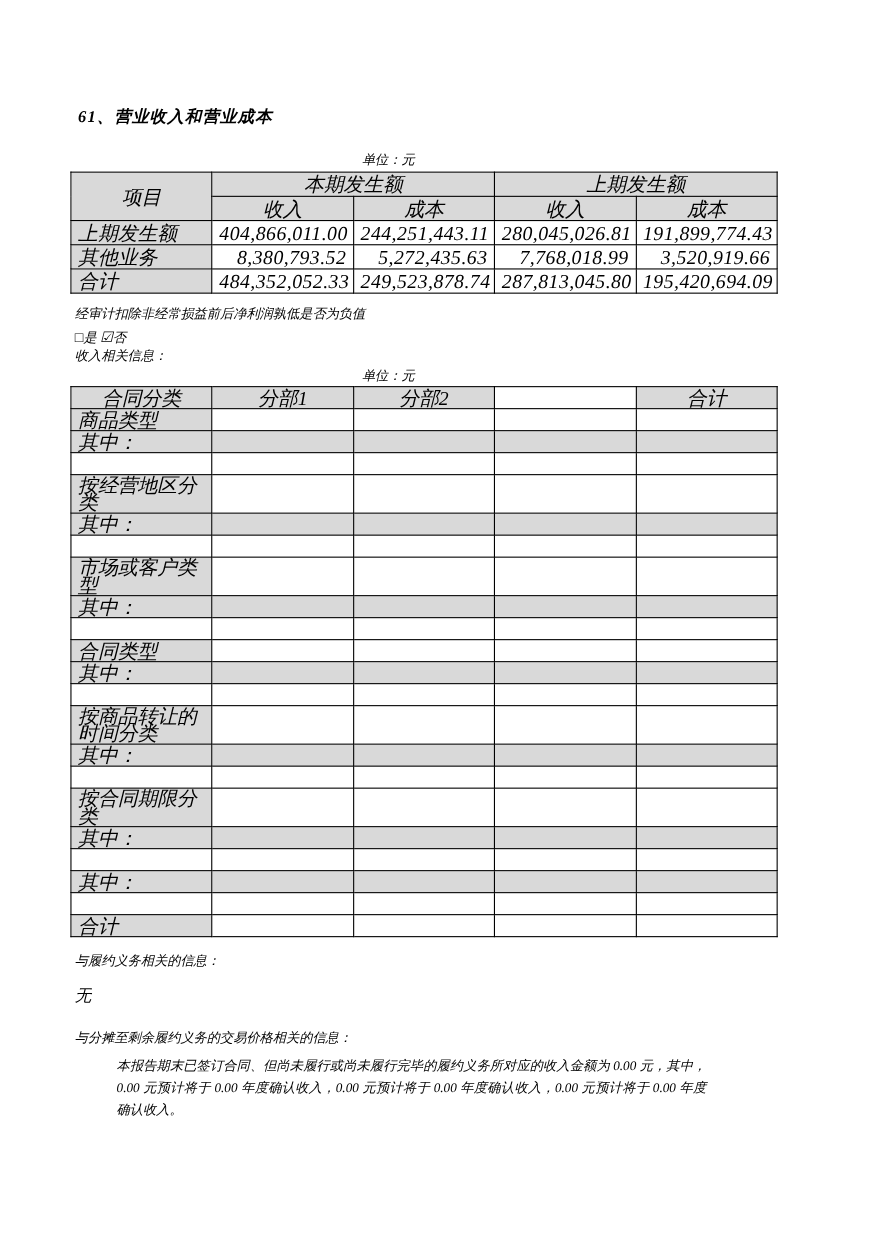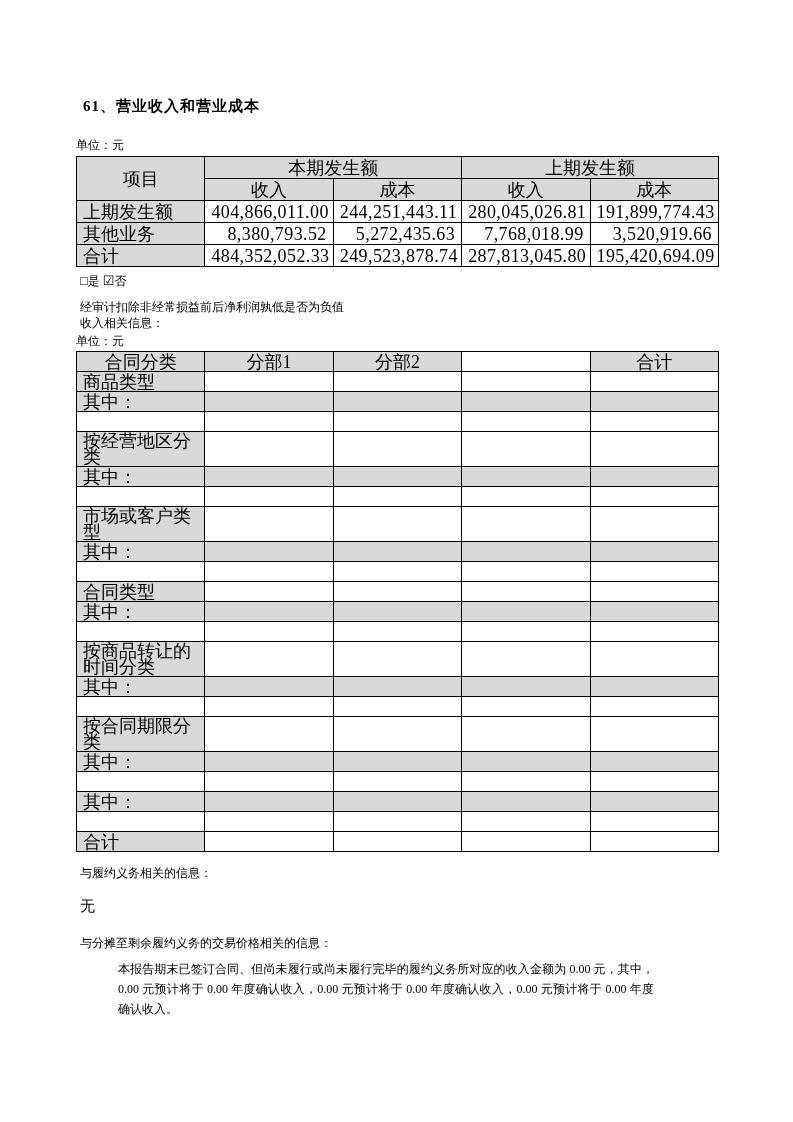--- a/index.html
+++ b/index.html
@@ -2,26 +2,26 @@
 <html><head>
 <meta charset="utf-8">
 <style>
   html,body{margin:0;padding:0;}
   body{
     width:793px;height:1122px;background:#ffffff;position:relative;
     font-family:"Liberation Serif","DejaVu Serif",serif;
     color:#000;
     -webkit-font-smoothing:antialiased;
   }
-  .content{position:absolute;left:76px;top:0;width:578px;}
+  .content{position:absolute;left:64px;top:0;width:578px;font-style:italic;}
   .section-title{
     font-size:15px;font-weight:bold;margin:97px 0 0 7px;letter-spacing:1px;
   }
   .unit-line{
-    font-size:12px;text-align:left;line-height:14px;
+    font-size:12px;text-align:center;line-height:14px;
   }
   .unit-line.first{margin-top:22px;margin-bottom:4px;}
   .unit-line.second{margin-top:3px;margin-bottom:3px;}
   .doc-table{
     border-collapse:collapse;table-layout:fixed;width:643px;font-size:18px;
   }
   .doc-table td{
     border-left:1px solid #000;border-right:1px solid #000;
     border-top:1.5px solid #000;border-bottom:1.5px solid #000;
     padding:1px 6px;vertical-align:middle;overflow:hidden;
@@ -84,26 +84,26 @@
         <tr>
           <td class="cell-gray cell-label">合计</td>
           <td class="cell-num">484,352,052.33</td>
           <td class="cell-num">249,523,878.74</td>
           <td class="cell-num">287,813,045.80</td>
           <td class="cell-num">195,420,694.09</td>
         </tr>
       </tbody>
     </table>
 
+  <p class="txt audit-question">经审计扣除非经常损益前后净利润孰低是否为负值</p>
+
   <p class="txt checkbox-line">
     <span><span class="box">□</span><span>是</span></span>
     <span><span class="box">☑</span><span>否</span></span>
   </p>
-
-  <p class="txt audit-question">经审计扣除非经常损益前后净利润孰低是否为负值</p>
 
   <p class="txt income-info">收入相关信息：</p>
 
   <div class="unit-line second">单位：元</div>
 
   <table class="doc-table t2">
       <colgroup>
         <col style="width: 20%;">
         <col style="width: 20%;">
         <col style="width: 20%;">

